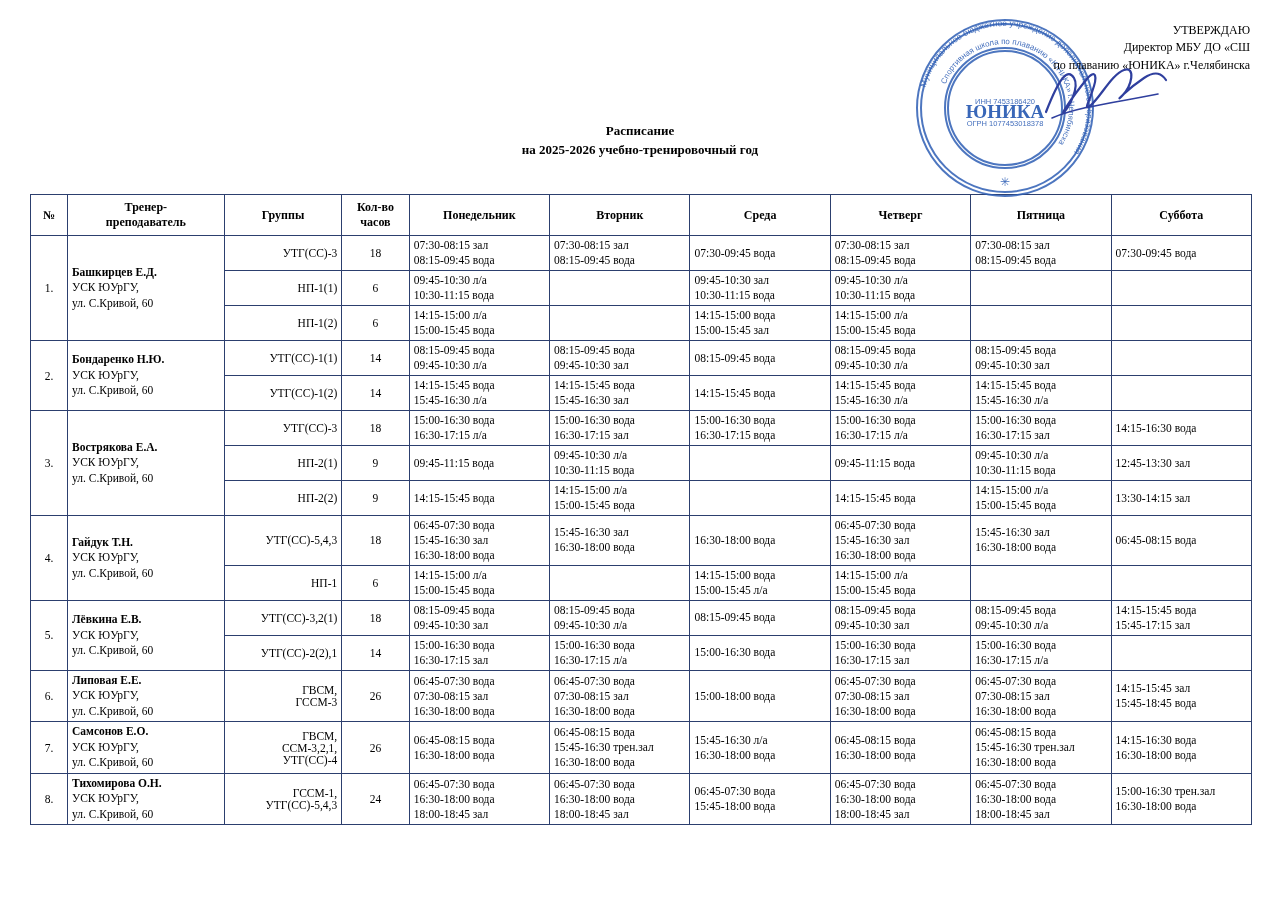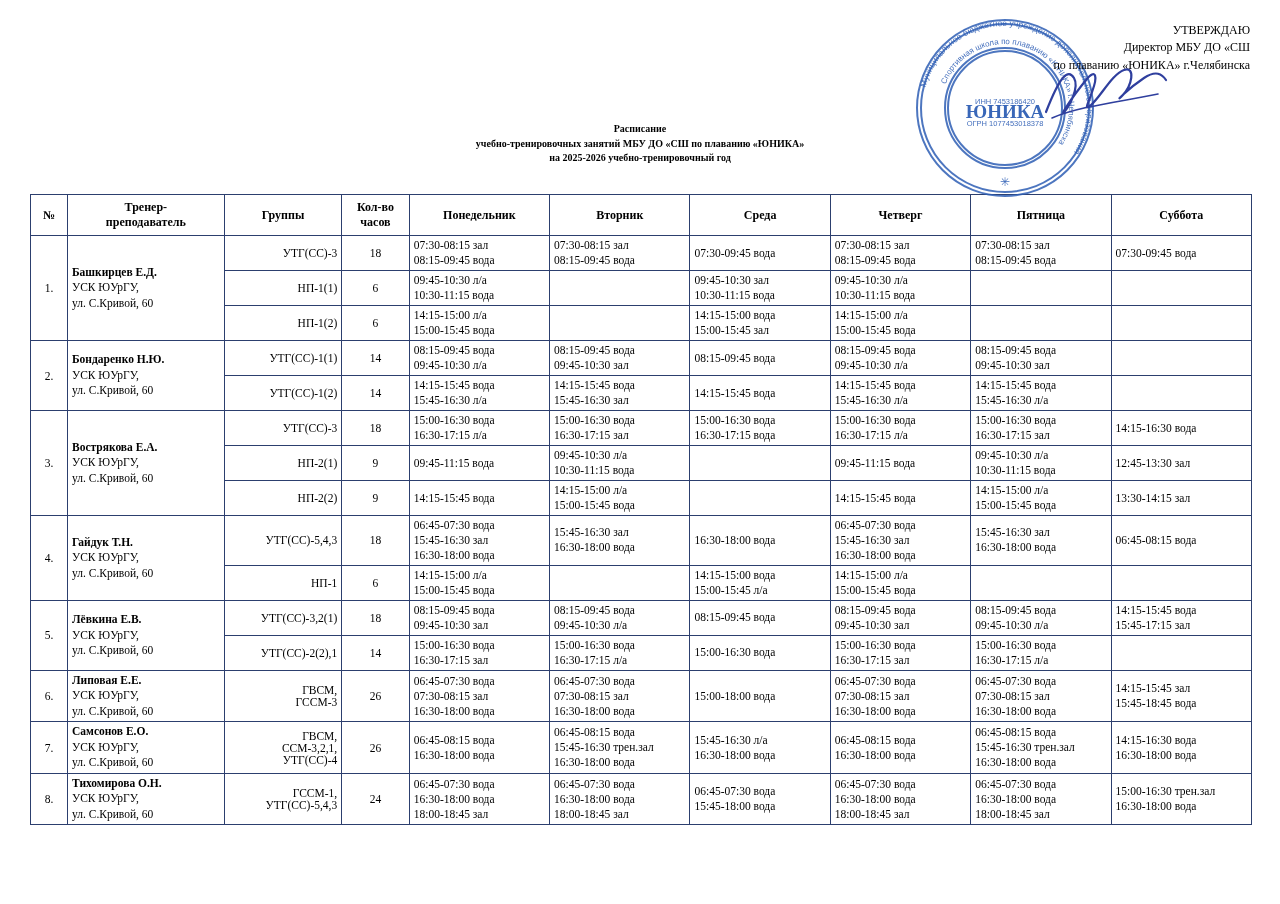--- a/index.html
+++ b/index.html
@@ -50,21 +50,21 @@
   }
 
   
   .title {
     position: absolute;
     top: 122px;
     left: 0;
     width: 1280px;
     text-align: center;
     font-weight: bold;
-    font-size: 10px;
+    font-size: 13px;
     line-height: 1.45;
     z-index: 1;
   }
 
   
   .table-wrap {
     position: absolute;
     top: 194px;
     left: 30px;
     width: 1222px;
@@ -159,21 +159,20 @@
 
 <div class="signature">
   <svg viewBox="0 0 130 70" width="130" height="70">
     <path d="M6,52 C20,16 28,8 34,18 C40,28 28,48 24,52 C20,56 30,40 46,20 C56,8 58,16 52,32 C48,44 44,50 50,46 C60,38 72,14 84,10 C96,6 92,26 82,36 C74,44 86,30 104,18 C116,10 122,14 126,20" fill="none" stroke="#2f3f9e" stroke-width="2.2" stroke-linecap="round"></path>
     <path d="M12,58 C40,46 80,42 118,34" fill="none" stroke="#2f3f9e" stroke-width="1.6" stroke-linecap="round"></path>
   </svg>
 </div>
 
 <div class="title">
   <div>Расписание</div>
-  <div>учебно-тренировочных занятий МБУ ДО «СШ по плаванию «ЮНИКА»</div>
   <div>на 2025-2026 учебно-тренировочный год</div>
 </div>
 
 <div class="table-wrap">
   <table class="sched">
     <colgroup>
       <col class="c-num">
         <col class="c-coach">
         <col class="c-group">
         <col class="c-hours">

